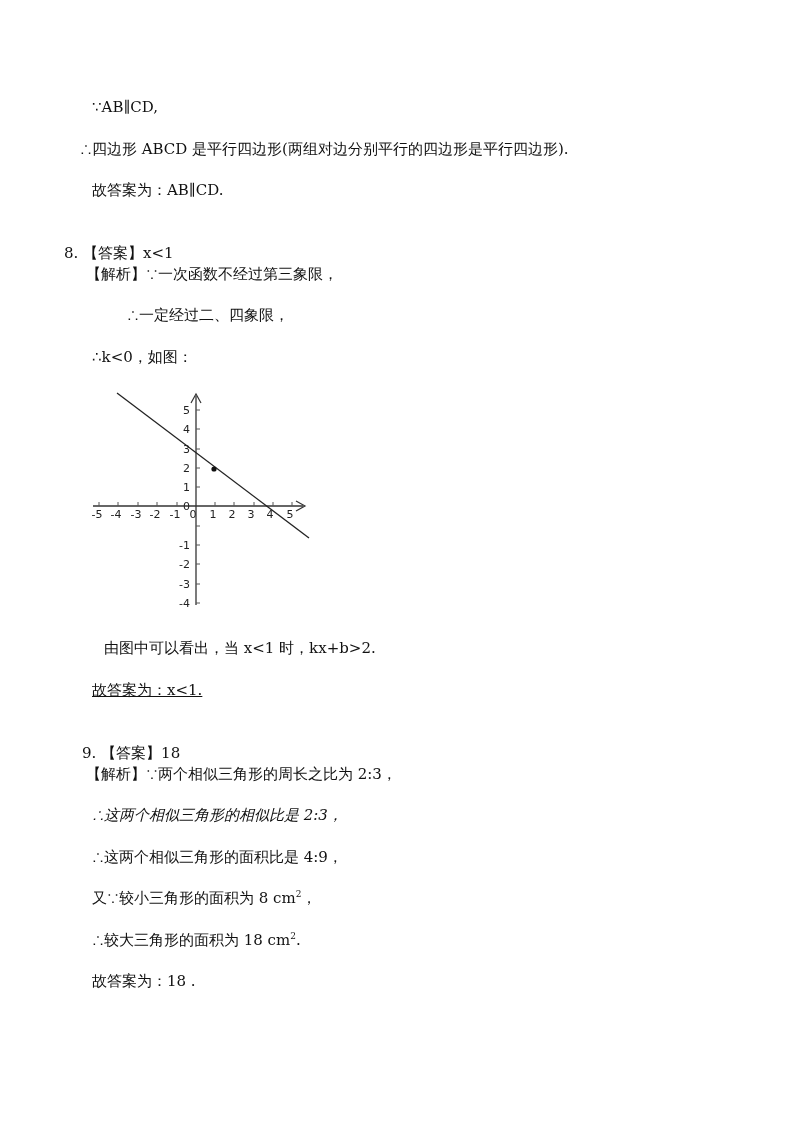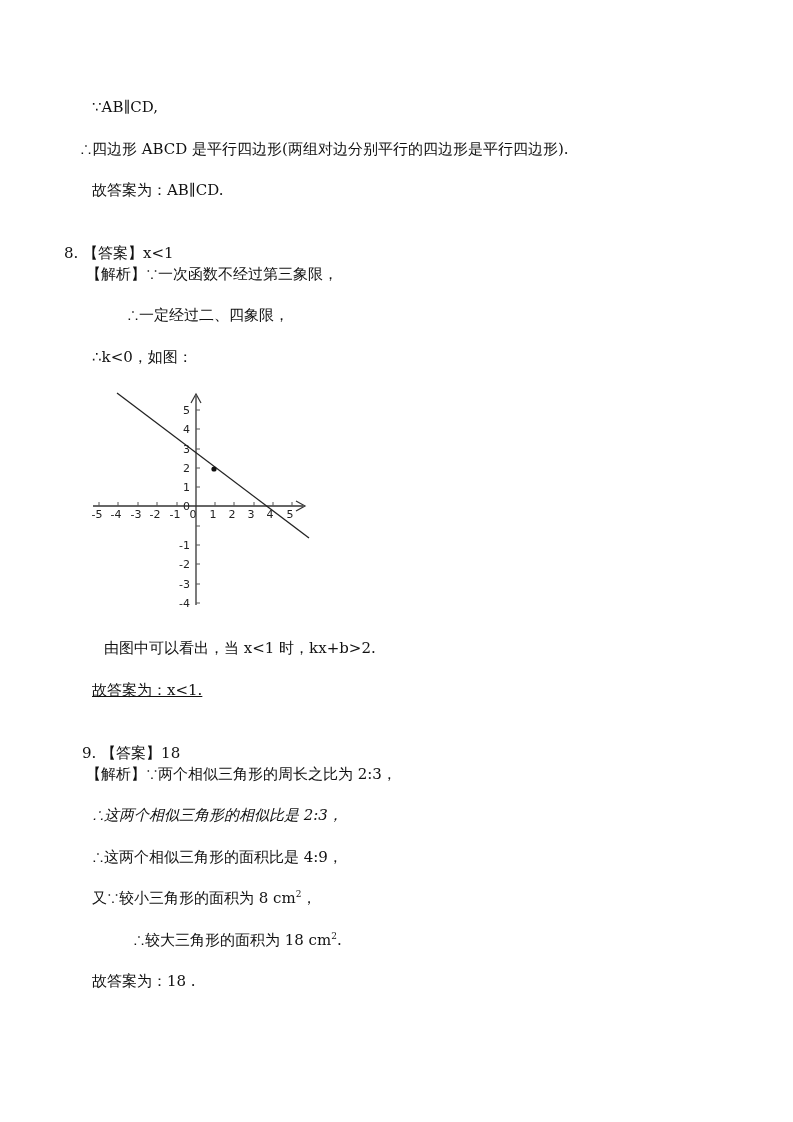--- a/index.html
+++ b/index.html
@@ -111,16 +111,16 @@
   <span>【答案】</span><span>18</span>
 </div>
 <div class="line" style="left:86px;top:765px;text-align:center;">
   <span>【解析】</span><span>∵两个相似三角形的周长之比为 2:3，</span>
 </div>
 <div class="line" style="left:92px;top:806px;font-style:italic;">∴这两个相似三角形的相似比是 2:3，</div>
 <div class="line" style="left:92px;top:848px;text-align:center;">∴这两个相似三角形的面积比是 4:9，</div>
 <div class="line" style="left:92px;top:889px;">
   <span>又∵较小三角形的面积为 8 cm</span><span class="sup">2</span><span>，</span>
 </div>
-<div class="line" style="left:92px;top:931px;margin-left:41px;">
+<div class="line" style="left:92px;top:931px;">
   <span>∴较大三角形的面积为 18 cm</span><span class="sup">2</span><span>.</span>
 </div>
 <div class="line" style="left:92px;top:972px;">故答案为：18 .</div>
 
 </body></html>

